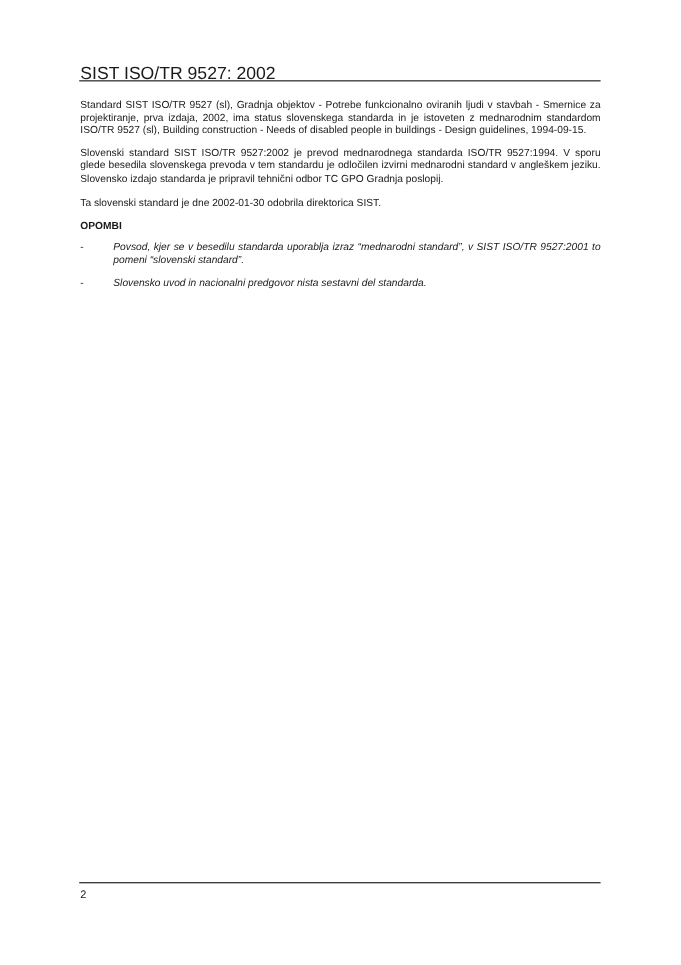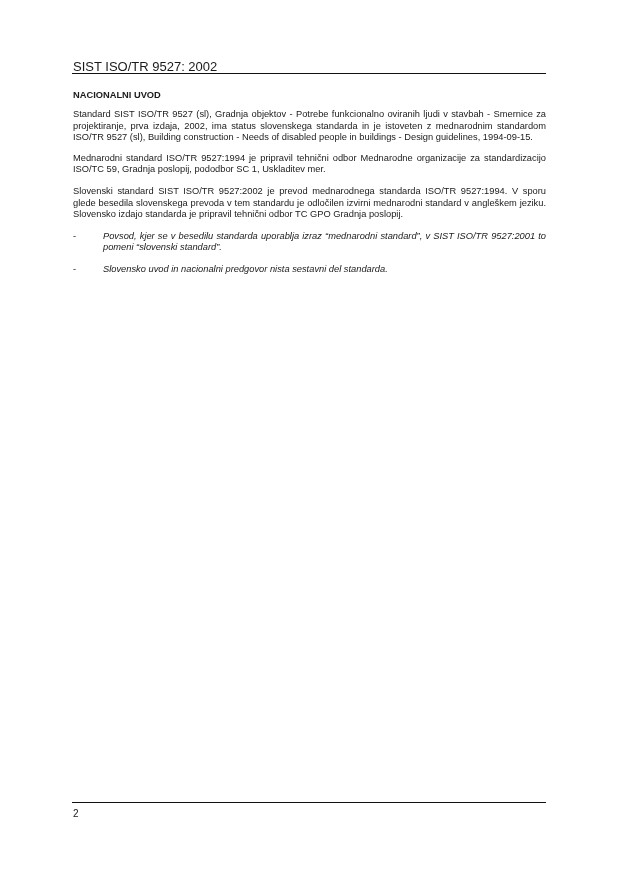--- a/index.html
+++ b/index.html
@@ -1,18 +1,18 @@
 <!DOCTYPE html>
 <html><head>
 <meta charset="utf-8">
 <style>
   html, body { margin:0; padding:0; background:#ffffff; }
   body { width:619px; height:877px; position:relative; overflow:hidden;
          font-family:"Liberation Sans", sans-serif; color:#1a1a1a; }
-  .page-header { position:absolute; left:73px; top:59px; font-size:13px; }
+  .page-header { position:absolute; left:73px; top:59px; font-size:16px; }
   .rule { position:absolute; left:72px; width:474px; height:1px; background:#111; }
   .rule.top { top:73px; }
   .rule.bottom { top:802px; }
   .page-number { position:absolute; left:73px; top:808px; font-size:10px; }
   .content { position:absolute; left:73px; top:90px; width:473px; font-size:9.3px; line-height:11.6px; }
   h2 { font-size:9.3px; font-weight:bold; margin:0 0 8px 0; line-height:11px; }
   p { margin:0 0 10px 0; text-align:justify; text-align-last:left; }
   .section { margin-bottom:0; }
   .sec1 p { margin-bottom:9px; }
   ul.notes { list-style:none; margin:0; padding:0; }
@@ -21,28 +21,28 @@
   .note-text { flex:1; text-align:justify; text-align-last:left;font-style:italic; }
 </style>
 </head>
 <body>
 
 <div class="page-header">SIST ISO/TR 9527: 2002</div>
 <div class="rule top"></div>
 
 <div class="content">
   <div class="section sec1">
-    <h2>NACIONALNI UVOD</h2>
     <p>Standard SIST ISO/TR 9527 (sl), Gradnja objektov - Potrebe funkcionalno oviranih ljudi v stavbah - Smernice za projektiranje, prva izdaja, 2002, ima status slovenskega standarda in je istoveten z mednarodnim standardom ISO/TR 9527 (sl), Building construction - Needs of disabled people in buildings - Design guidelines, 1994-09-15.</p>
   </div>
   <div class="section">
-    <p>Mednarodni standard ISO/TR 9527:1994 je pripravil tehnični odbor Mednarodne organizacije za standardizacijo ISO/TC 59, Gradnja poslopij, pododbor SC 1, Uskladitev mer.</p>
     <p>Slovenski standard SIST ISO/TR 9527:2002 je prevod mednarodnega standarda ISO/TR 9527:1994. V sporu glede besedila slovenskega prevoda v tem standardu je odločilen izvirni mednarodni standard v angleškem jeziku. Slovensko izdajo standarda je pripravil tehnični odbor TC GPO Gradnja poslopij.</p>
+    <p>Ta slovenski standard je dne 2002-01-30 odobrila direktorica SIST.</p>
   </div>
   <div class="section">
+    <h2>OPOMBI</h2>
     <ul class="notes">
       <li>
         <span class="dash">-</span>
         <span class="note-text">Povsod, kjer se v besedilu standarda uporablja izraz “mednarodni standard”, v SIST ISO/TR 9527:2001 to pomeni “slovenski standard”.</span>
       </li>
       <li>
         <span class="dash">-</span>
         <span class="note-text">Slovensko uvod in nacionalni predgovor nista sestavni del standarda.</span>
       </li>
     </ul>

